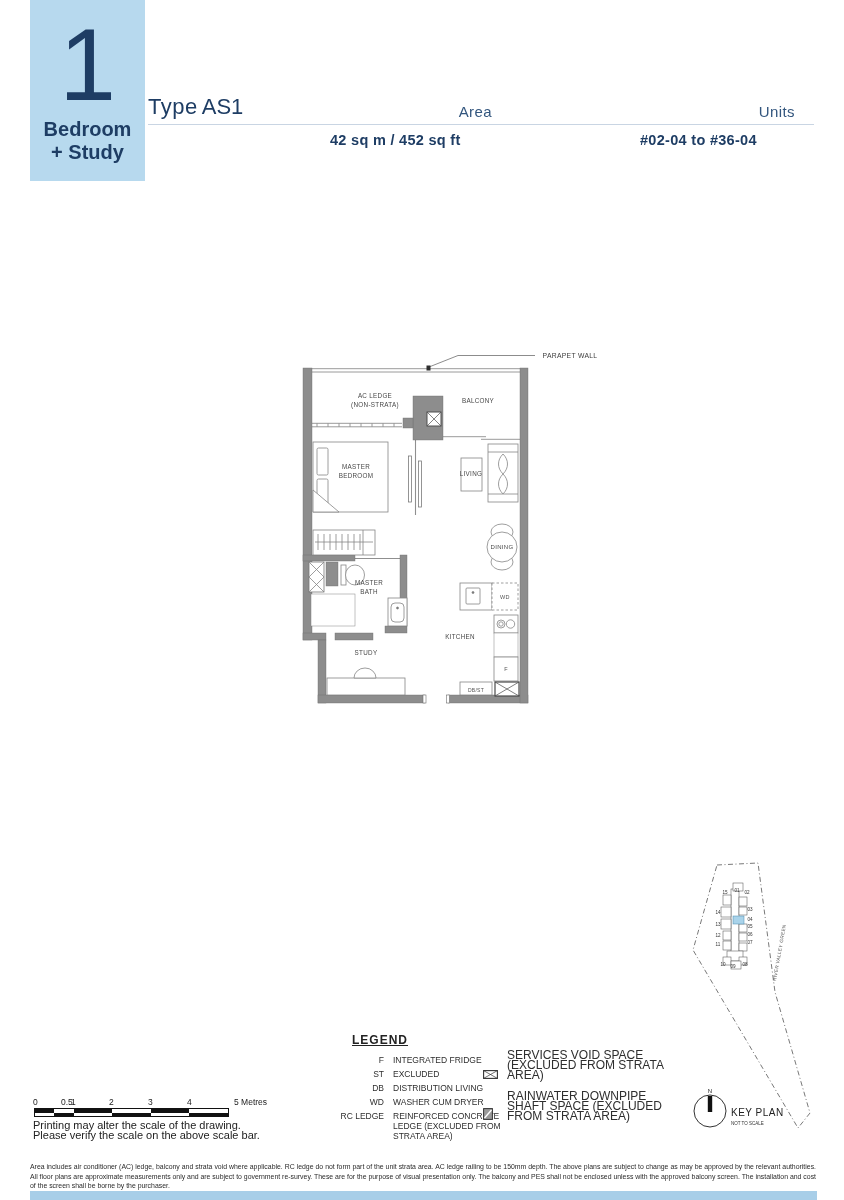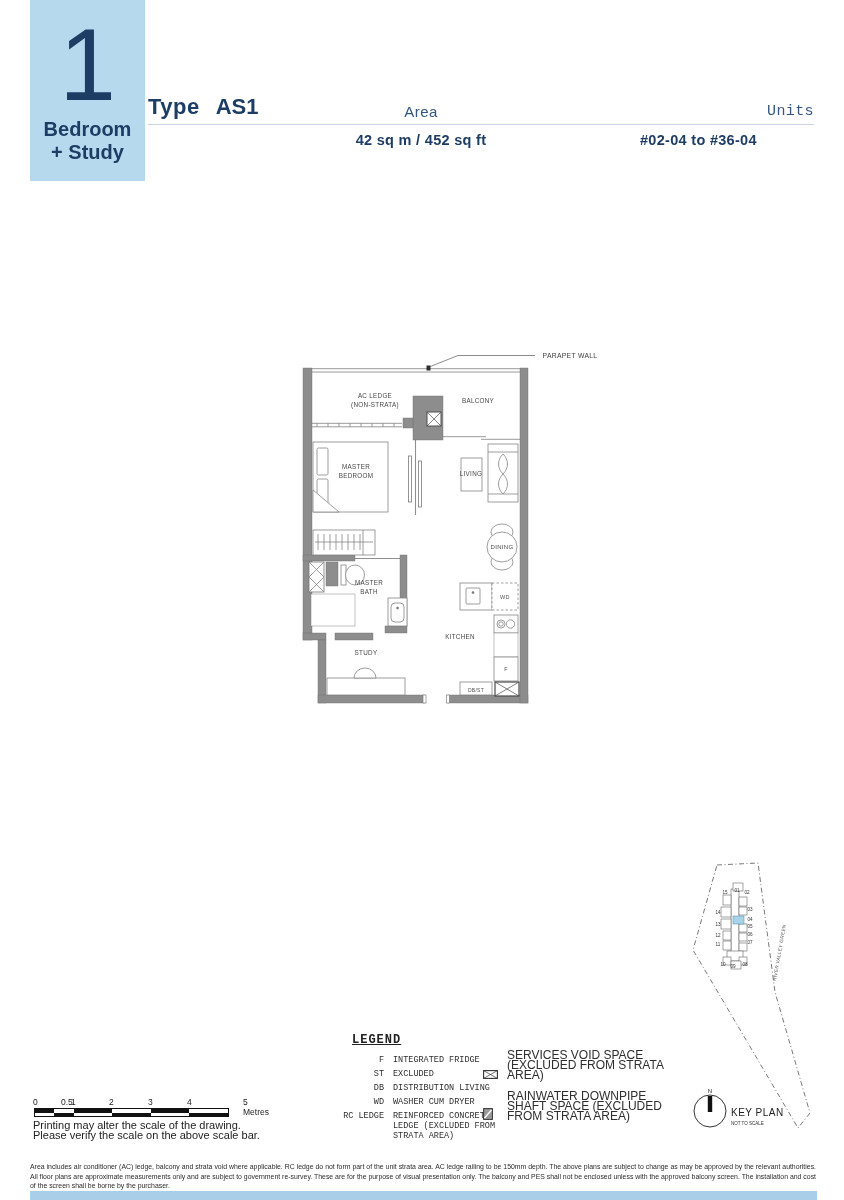--- a/index.html
+++ b/index.html
@@ -5,28 +5,28 @@
   html,body{margin:0;padding:0;background:#ffffff;}
   #page{position:relative;width:844px;height:1200px;background:#ffffff;overflow:hidden;
         font-family:"Liberation Sans",sans-serif;}
   .abs{position:absolute;}
 
   
   .unitbox{left:30px;top:0;width:115px;height:181px;background:#b7d9ee;color:#1e3d64;text-align:center;}
   .unitbox .big{font-size:102px;line-height:1.0;margin-top:14px;font-weight:400;}
   .unitbox .sub{font-size:20px;font-weight:600;line-height:23px;margin-top:2px;}
   .typeline{left:148px;top:94px;font-size:22px;color:#1e3d64;}
-  .typeline .light{font-weight:700;letter-spacing:.5px;}
-  .typeline .bold{font-weight:700;margin-left:16px;}
+  .typeline .light{font-weight:400;letter-spacing:.5px;}
+  .typeline .bold{font-weight:400;margin-left:4px;}
   .colhead{top:103px;font-size:15px;color:#33567e;font-weight:400;letter-spacing:.4px;}
   .rule{left:148px;top:124px;width:666px;height:1px;background:#c9d5e3;}
   .colval{top:132px;font-size:14.5px;color:#1e3d64;font-weight:600;letter-spacing:.3px;}
 
   
-  .legend-left{left:318px;top:1033px;width:200px;color:#2e2e2e;font-family:Liberation Mono, monospace;}
+  .legend-left{left:318px;top:1033px;width:200px;color:#2e2e2e;}
   .legend-title{font-size:12px;font-weight:700;letter-spacing:1px;text-decoration:underline;color:#222;margin-left:34px;margin-bottom:8px;}
   .lrow{display:flex;margin-bottom:4px;font-size:8.5px;line-height:10px;}
   .lrow .abbr{width:66px;text-align:right;margin-right:9px;font-weight:400;flex:none;}
   .lrow .desc{width:118px;}
   .legend-right{left:483px;top:1050px;width:200px;color:#2e2e2e;}
   .rrow{display:flex;margin-bottom:11px;font-size:12px;line-height:10px;align-items:flex-end;}
   .rrow .sym{width:24px;flex:none;padding-top:1px;}
   .rrow .desc{width:172px;}
 
   
@@ -50,24 +50,24 @@
     <div class="big">1</div>
     <div class="sub">
       <div>Bedroom</div>
       <div>+ Study</div>
     </div>
   </div>
 
   <div class="abs typeline">
     <span class="light">Type</span><span class="bold">AS1</span>
   </div>
-  <div class="abs colhead" style="left:350px;width:142px;text-align:center;">Area</div>
-  <div class="abs colhead" style="left:714px;width:100px;text-align:right;font-family:Liberation Mono, monospace;">Units</div>
+  <div class="abs colhead" style="left:350px;width:142px;text-align:right;">Area</div>
+  <div class="abs colhead" style="left:695px;width:100px;text-align:right;">Units</div>
   <div class="abs rule"></div>
-  <div class="abs colval" style="left:330px;width:182px;text-align:center;">42 sq m / 452 sq ft</div>
+  <div class="abs colval" style="left:330px;width:182px;text-align:left;">42 sq m / 452 sq ft</div>
   <div class="abs colval" style="left:640px;width:174px;text-align:left;">#02-04 to #36-04</div>
 
   <svg class="abs" style="left:295px;top:348px;" width="310" height="365" viewBox="0 0 310 365">
 
     <g stroke="#8f8f8f" stroke-width="0.9" fill="none">
       <line x1="8" y1="20.7" x2="233" y2="20.7"></line>
       <line x1="8" y1="24" x2="233" y2="24"></line>
       <line x1="17" y1="75.3" x2="107" y2="75.3"></line>
       <line x1="17" y1="78.8" x2="107" y2="78.8"></line>
       <line x1="22" y1="75.3" x2="22" y2="78.8"></line>
@@ -317,21 +317,21 @@
     </div>
   </div>
 
   <div class="abs scale-labels">
     <span style="left:3px;">0</span>
     <span style="left:31px;">0.5</span>
     <span style="left:41px;">1</span>
     <span style="left:79px;">2</span>
     <span style="left:118px;">3</span>
     <span style="left:157px;">4</span>
-    <span style="left:213px;">5 Metres</span>
+    <span style="left:204px;">5 Metres</span>
   </div>
   <div class="abs scalebar">
     <div class="seg" style="left:0;width:19.3px;top:0;"></div>
     <div class="seg" style="left:19.3px;width:19.3px;top:3.5px;"></div>
     <div class="seg" style="left:38.6px;width:38.6px;top:0;"></div>
     <div class="seg" style="left:77.2px;width:38.6px;top:3.5px;"></div>
     <div class="seg" style="left:115.8px;width:38.6px;top:0;"></div>
     <div class="seg" style="left:154.4px;width:38.6px;top:3.5px;"></div>
   </div>
   <div class="abs scale-note" style="top:1121px;">Printing may alter the scale of the drawing.</div>

